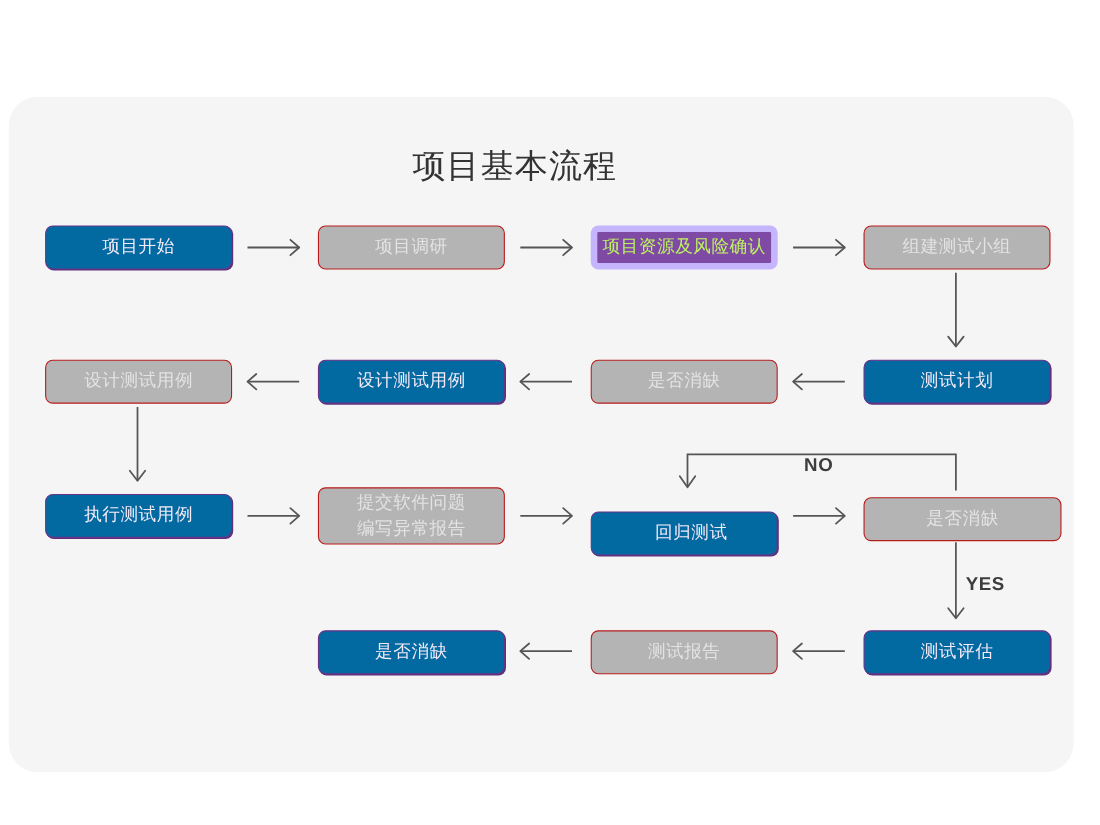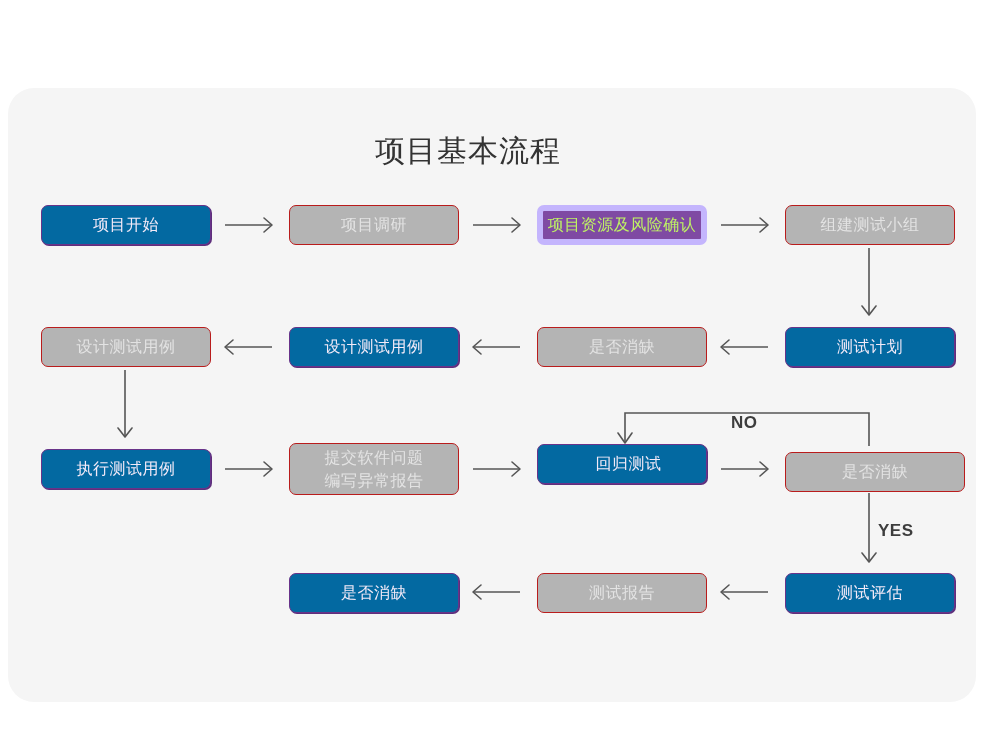--- a/index.html
+++ b/index.html
@@ -181,21 +181,21 @@
   <div class="node gray" style="left:785px; top:205px; width:170px; height:40px;">组建测试小组</div>
 
   <div class="node gray" style="left:41px; top:327px; width:170px; height:40px;">设计测试用例</div>
   <div class="node purple" style="left:289px; top:327px; width:170px; height:40px;">设计测试用例</div>
   <div class="node gray" style="left:537px; top:327px; width:170px; height:40px;">是否消缺</div>
   <div class="node purple" style="left:785px; top:327px; width:170px; height:40px;">测试计划</div>
 
   <div class="node purple" style="left:41px; top:449px; width:170px; height:40px;">执行测试用例</div>
   <div class="node gray" style="left:289px; top:443px; width:170px; height:52px;">提交软件问题
 编写异常报告</div>
-  <div class="node purple" style="left:537px; top:444px; width:170px; height:40px;padding-left:13px;">回归测试</div>
+  <div class="node purple" style="left:537px; top:465px; width:170px; height:40px;padding-left:13px;">回归测试</div>
   <div class="node gray" style="left:785px; top:452px; width:180px; height:40px;">是否消缺</div>
 
   <div class="node purple" style="left:289px; top:573px; width:170px; height:40px;">是否消缺</div>
   <div class="node gray" style="left:537px; top:573px; width:170px; height:40px;">测试报告</div>
   <div class="node purple" style="left:785px; top:573px; width:170px; height:40px;">测试评估</div>
 
   <div class="label" style="left:731px; top:413px;">NO</div>
   <div class="label" style="left:878px; top:521px;">YES</div>
 
 </div>

